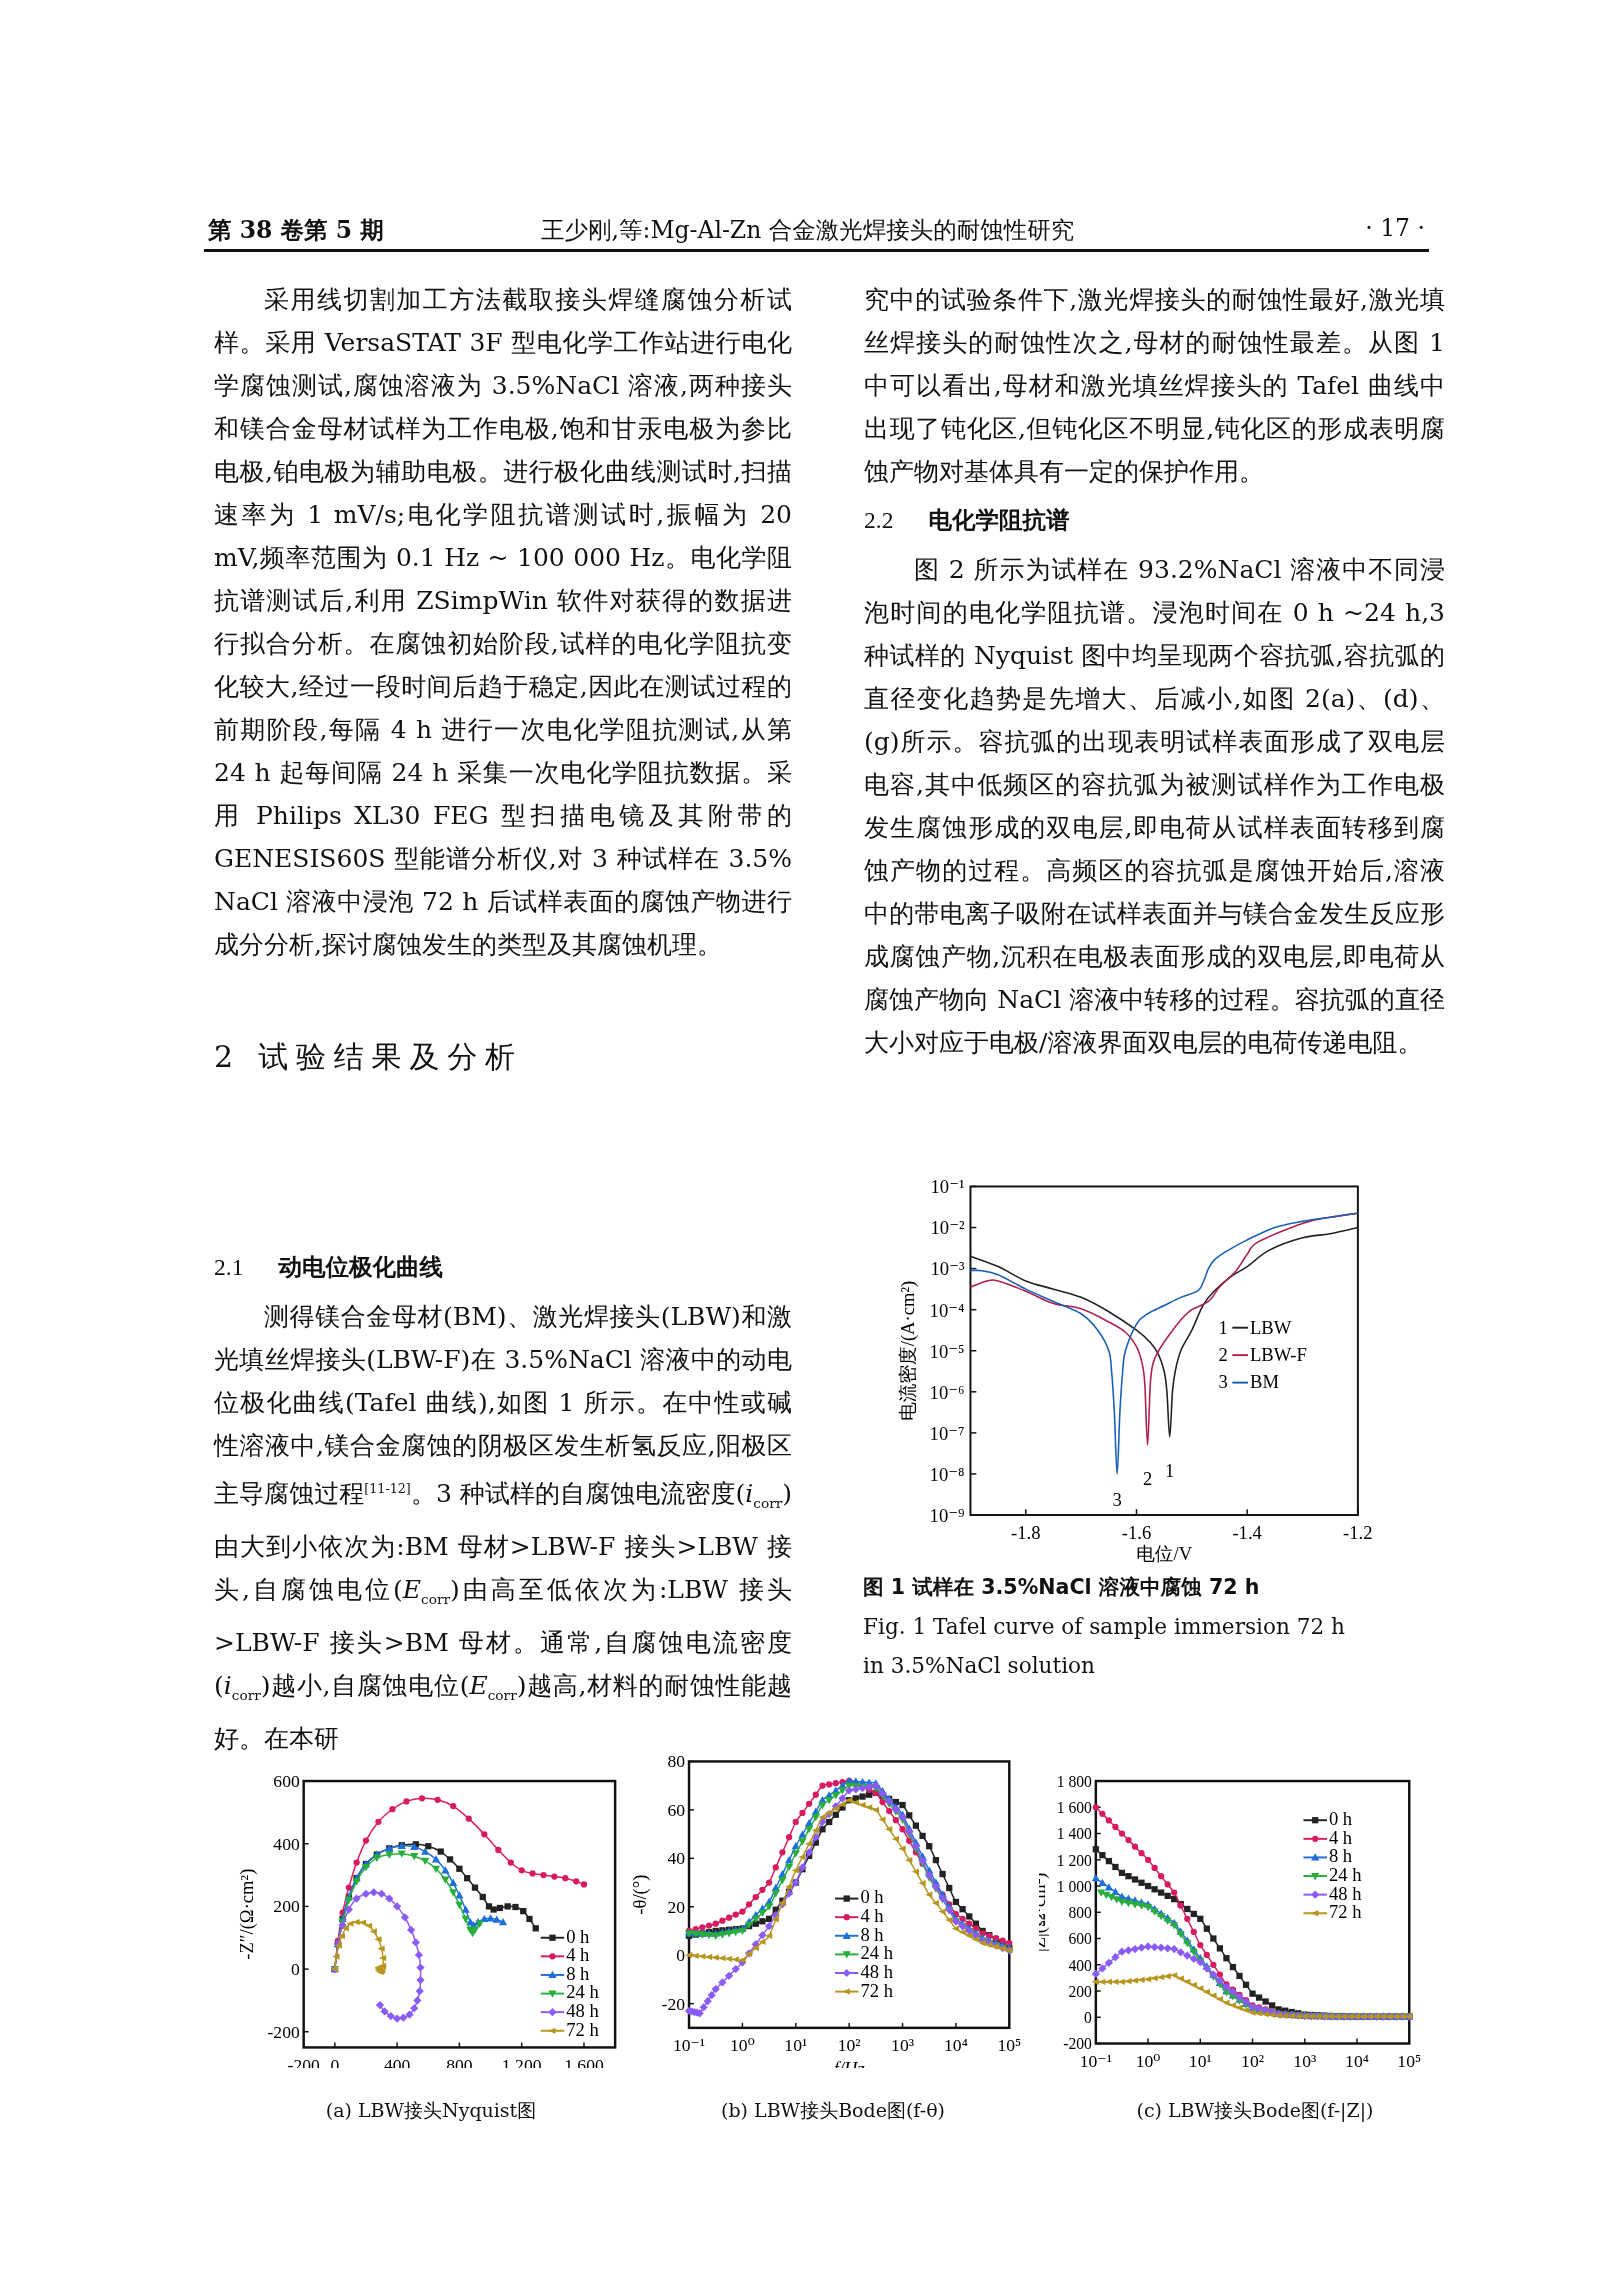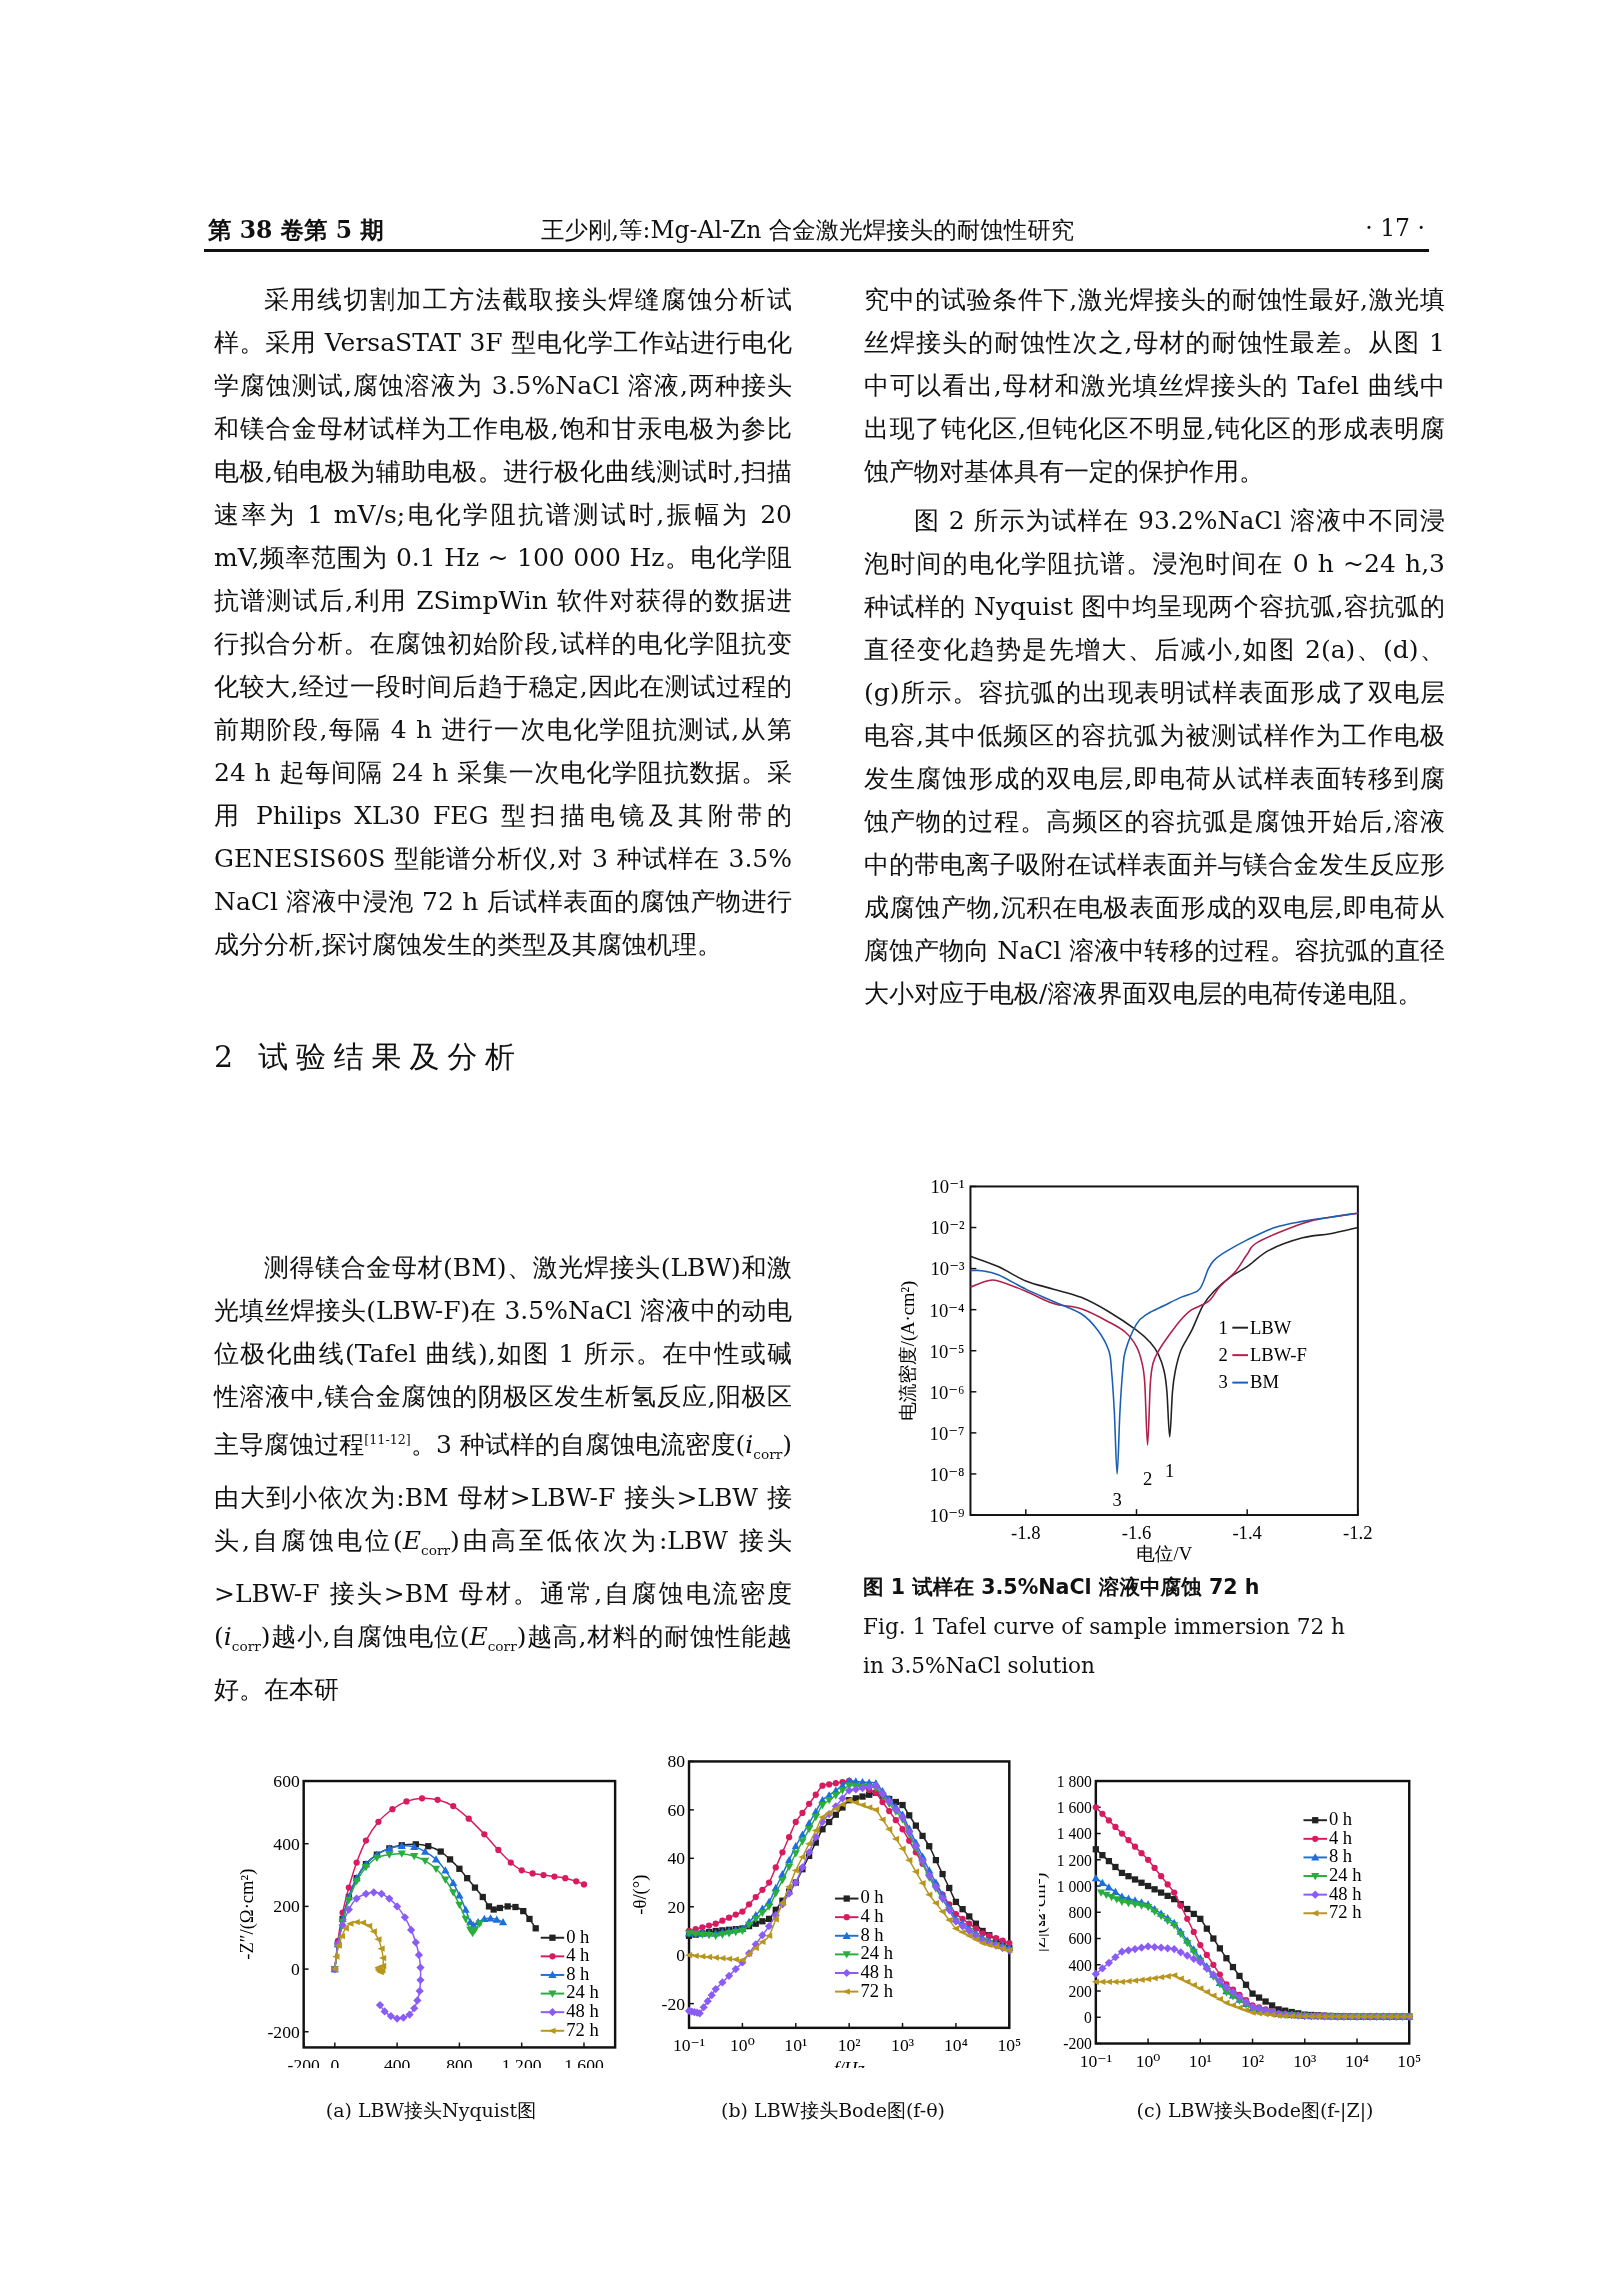--- a/index.html
+++ b/index.html
@@ -36,25 +36,27 @@
 </div>
 <div class="hdr-rule"></div>
 
 <div class="col colL">
   <p class="ind">采用线切割加工方法截取接头焊缝腐蚀分析试样。采用 VersaSTAT 3F 型电化学工作站进行电化学腐蚀测试,腐蚀溶液为 3.5%NaCl 溶液,两种接头和镁合金母材试样为工作电极,饱和甘汞电极为参比电极,铂电极为辅助电极。进行极化曲线测试时,扫描速率为 1 mV/s;电化学阻抗谱测试时,振幅为 20 mV,频率范围为 0.1 Hz ~ 100 000 Hz。电化学阻抗谱测试后,利用 ZSimpWin 软件对获得的数据进行拟合分析。在腐蚀初始阶段,试样的电化学阻抗变化较大,经过一段时间后趋于稳定,因此在测试过程的前期阶段,每隔 4 h 进行一次电化学阻抗测试,从第 24 h 起每间隔 24 h 采集一次电化学阻抗数据。采用 Philips XL30 FEG 型扫描电镜及其附带的 GENESIS60S 型能谱分析仪,对 3 种试样在 3.5% NaCl 溶液中浸泡 72 h 后试样表面的腐蚀产物进行成分分析,探讨腐蚀发生的类型及其腐蚀机理。</p>
   <div style="height:57px"></div>
   <p class="sec">2  试验结果及分析</p>
 </div>
 
 <div class="col sub2" style="width:590px;">
+  <p class="sub"><span class="n">2.1</span><span>动电位极化曲线</span></p>
   <p class="ind"><span>测得镁合金母材(BM)、激光焊接头(LBW)和激光填丝焊接头(LBW-F)在 3.5%NaCl 溶液中的动电位极化曲线(Tafel 曲线),如图 1 所示。在中性或碱性溶液中,镁合金腐蚀的阴极区发生析氢反应,阳极区主导腐蚀过程</span><sup>[11-12]</sup><span>。3 种试样的自腐蚀电流密度(</span><i>i</i><sub>corr</sub><span>)由大到小依次为:BM 母材&gt;LBW-F 接头&gt;LBW 接头,自腐蚀电位(</span><i>E</i><sub>corr</sub><span>)由高至低依次为:LBW 接头&gt;LBW-F 接头&gt;BM 母材。通常,自腐蚀电流密度(</span><i>i</i><sub>corr</sub><span>)越小,自腐蚀电位(</span><i>E</i><sub>corr</sub><span>)越高,材料的耐蚀性能越好。在本研</span></p>
 </div>
 
 <div class="col colR">
   <p>究中的试验条件下,激光焊接头的耐蚀性最好,激光填丝焊接头的耐蚀性次之,母材的耐蚀性最差。从图 1 中可以看出,母材和激光填丝焊接头的 Tafel 曲线中出现了钝化区,但钝化区不明显,钝化区的形成表明腐蚀产物对基体具有一定的保护作用。</p>
+  <p class="sub"><span class="n">2.2</span><span>电化学阻抗谱</span></p>
   <p class="ind">图 2 所示为试样在 93.2%NaCl 溶液中不同浸泡时间的电化学阻抗谱。浸泡时间在 0 h ~24 h,3 种试样的 Nyquist 图中均呈现两个容抗弧,容抗弧的直径变化趋势是先增大、后减小,如图 2(a)、(d)、(g)所示。容抗弧的出现表明试样表面形成了双电层电容,其中低频区的容抗弧为被测试样作为工作电极发生腐蚀形成的双电层,即电荷从试样表面转移到腐蚀产物的过程。高频区的容抗弧是腐蚀开始后,溶液中的带电离子吸附在试样表面并与镁合金发生反应形成腐蚀产物,沉积在电极表面形成的双电层,即电荷从腐蚀产物向 NaCl 溶液中转移的过程。容抗弧的直径大小对应于电极/溶液界面双电层的电荷传递电阻。</p>
 </div>
 
 <svg id="tafel" style="position:absolute;left:892px;top:1157px;" width="510" height="412" viewBox="0 0 520 420">
     <rect x="80" y="30" width="395" height="335" fill="none" stroke="#111" stroke-width="2"></rect>
     <line x1="136.42857142857136" y1="365" x2="136.42857142857136" y2="359" stroke="#111" stroke-width="1.5"></line>
     <text x="136.42857142857136" y="389" text-anchor="middle" font-size="19">-1.8</text>
     <line x1="249.2857142857142" y1="365" x2="249.2857142857142" y2="359" stroke="#111" stroke-width="1.5"></line>
     <text x="249.2857142857142" y="389" text-anchor="middle" font-size="19">-1.6</text>
     <line x1="362.14285714285717" y1="365" x2="362.14285714285717" y2="359" stroke="#111" stroke-width="1.5"></line>

